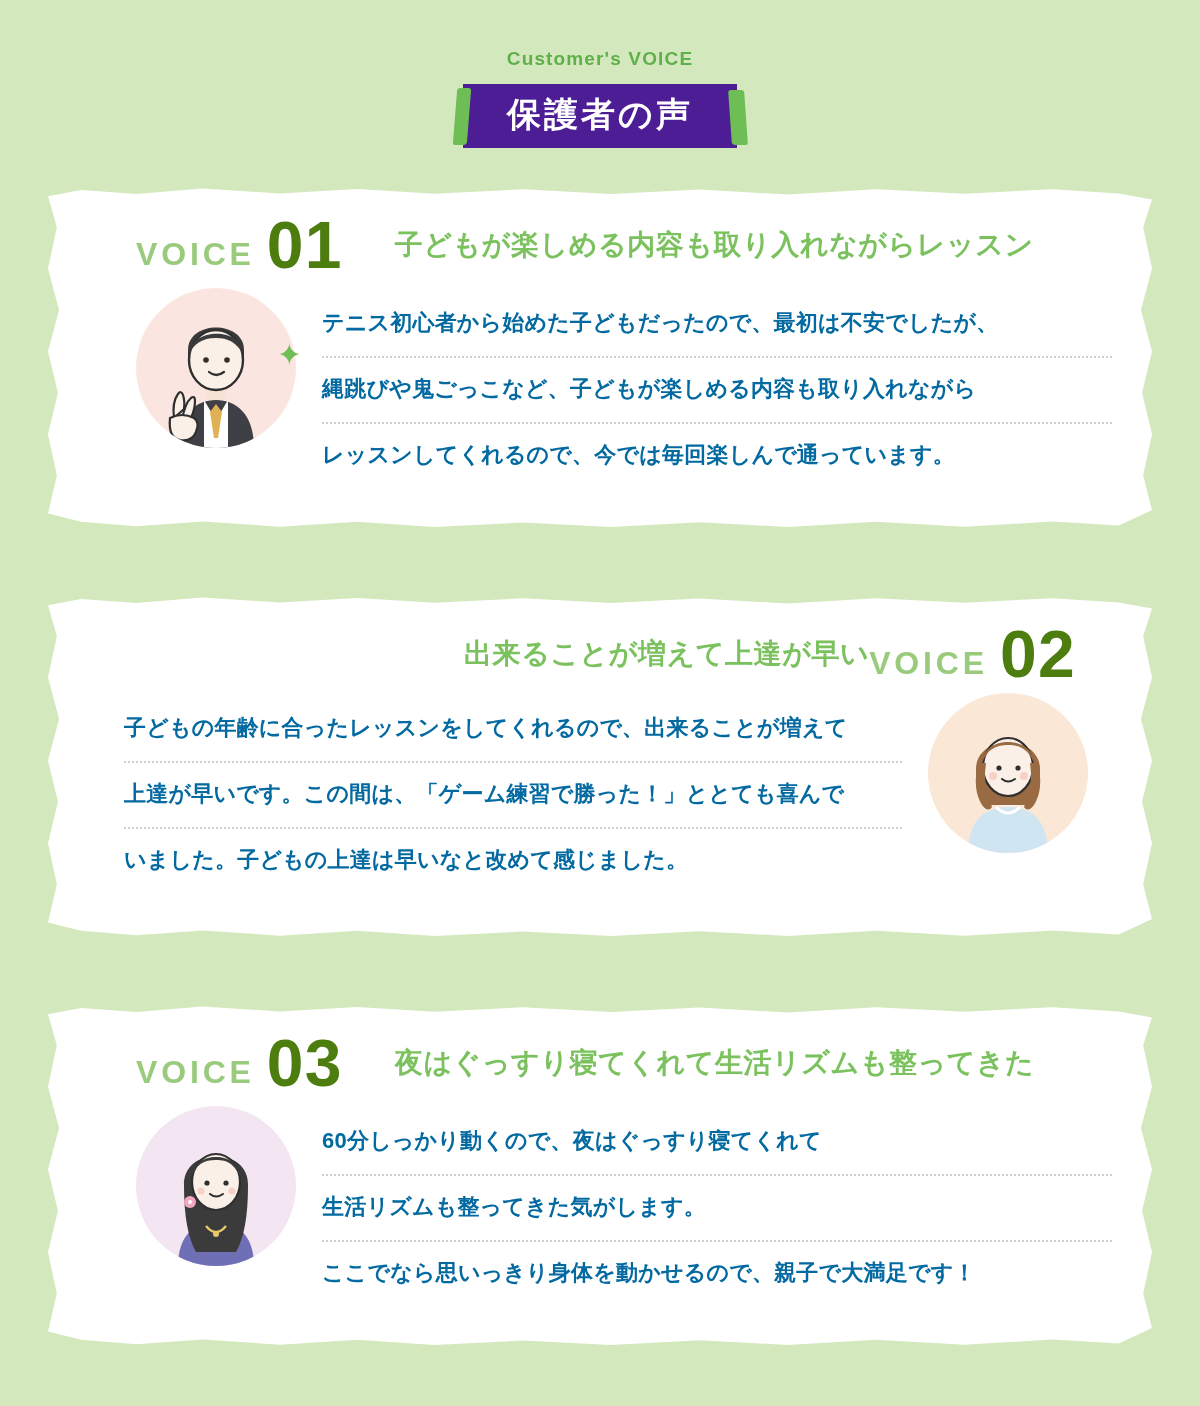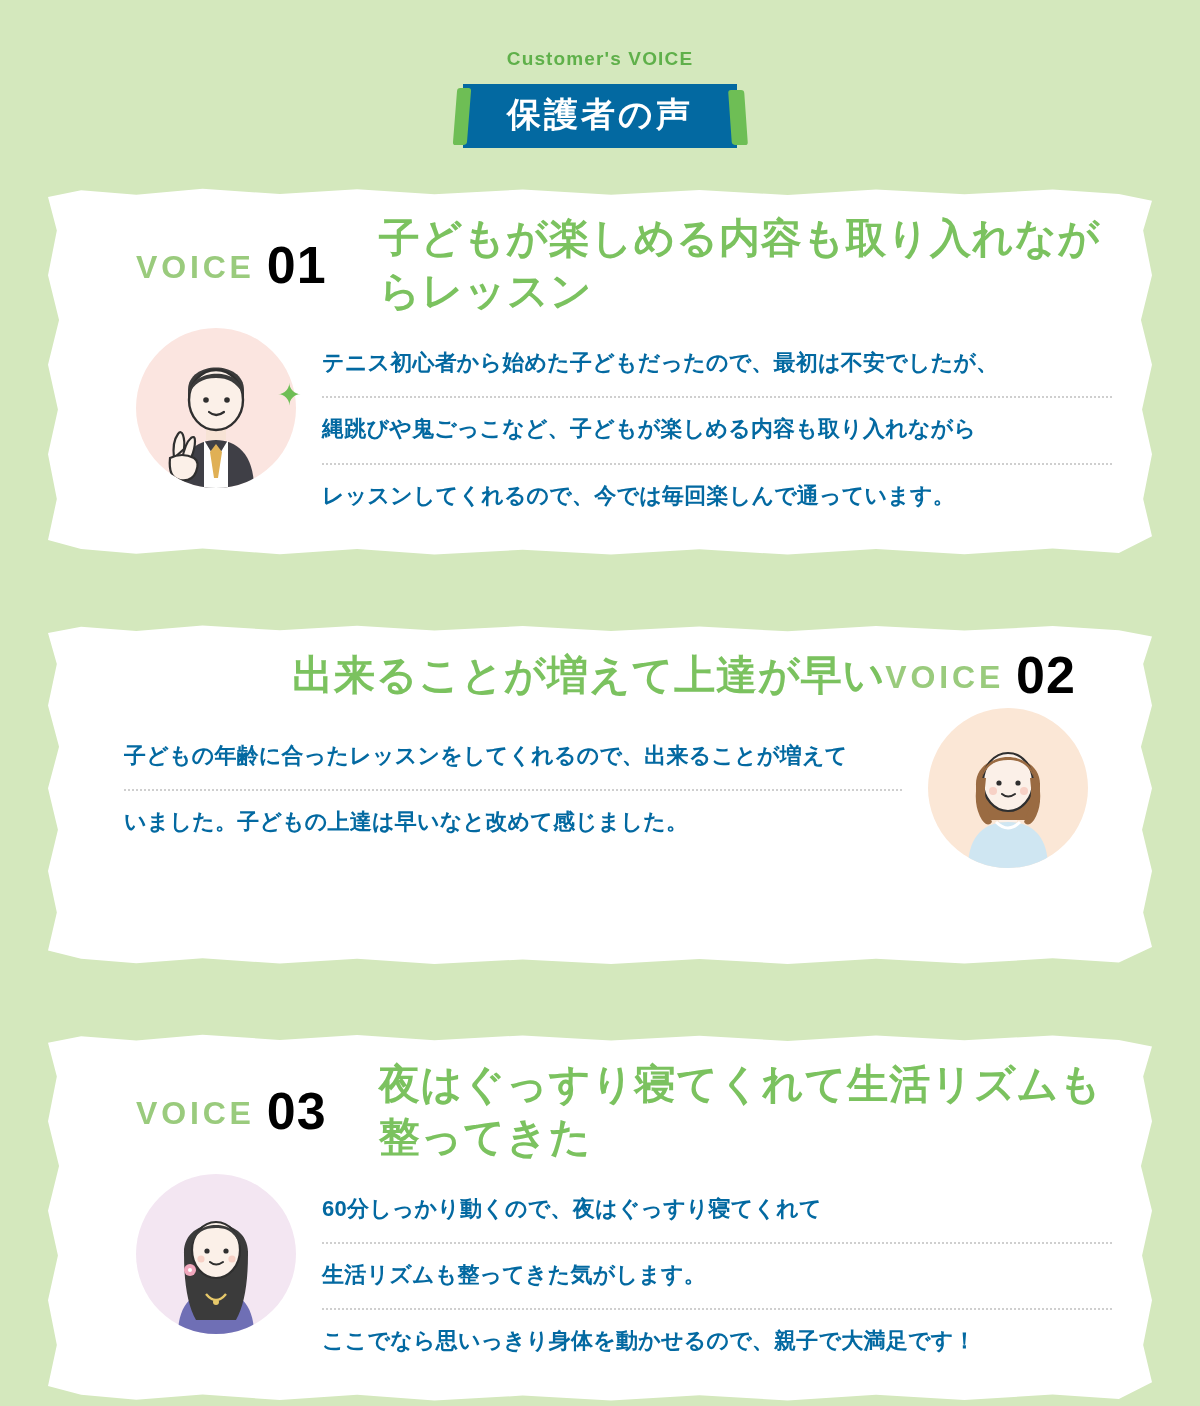--- a/index.html
+++ b/index.html
@@ -29,21 +29,21 @@
   .header-eyebrow {
     color: #5fb04a;
     font-size: 19px;
     font-weight: bold;
     letter-spacing: 0.06em;
     margin-bottom: 14px;
   }
   .header-ribbon {
     display: inline-block;
     position: relative;
-    background: #0369a1;
+    background: #4c1d95;
     color: #ffffff;
     font-size: 34px;
     font-weight: bold;
     letter-spacing: 0.09em;
     padding: 10px 44px 13px 44px;
     line-height: 1.2;
   }
   .header-ribbon::before {
     content: "";
     position: absolute;
@@ -103,29 +103,29 @@
     line-height: 1;
   }
   .voice-no .voice-word {
     font-size: 32px;
     font-weight: bold;
     letter-spacing: 0.12em;
     color: #9acb7d;
     padding-bottom: 8px;
   }
   .voice-no .voice-digits {
-    font-size: 52px;
+    font-size: 66px;
     font-weight: bold;
     letter-spacing: 0.02em;
-    color: #000000;
+    color: #4d7c0f;
   }
 
   .card-title {
     color: #7bc25f;
-    font-size: 41px;
+    font-size: 28px;
     font-weight: bold;
     letter-spacing: 0.02em;
     line-height: 1.3;
   }
 
   .card-body-line {
     font-size: 22px;
     color: #0369a1;
     font-weight: bold;
     letter-spacing: 0.01em;
@@ -158,21 +158,21 @@
   .row-head-right {
     display: flex;
     align-items: center;
     justify-content: flex-end;
     padding: 0 36px 0 36px;
   }
   .content-right {
     display: flex;
     gap: 26px;
     margin-top: 6px;
-    align-items: center;
+    align-items: flex-start;
   }
   .content-right .lines-col { padding-left: 36px; }
   .content-right .avatar-col { padding-left: 0; padding-right: 24px; }
 
   
   .avatar {
     width: 160px;
     height: 160px;
     border-radius: 50%;
     position: relative;
@@ -261,20 +261,21 @@
         <div class="card-title">出来ることが増えて上達が早い</div>
         <div class="voice-no">
           <span class="voice-word">VOICE</span>
           <span class="voice-digits">02</span>
         </div>
       </div>
 
       <div class="content-right">
         <div class="lines-col">
           <div class="card-body-line">子どもの年齢に合ったレッスンをしてくれるので、出来ることが増えて</div>
+          <div class="card-body-line">上達が早いです。この間は、「ゲーム練習で勝った！」ととても喜んで</div>
           <div class="card-body-line last">いました。子どもの上達は早いなと改めて感じました。</div>
         </div>
         <div class="avatar-col">
           <div class="avatar peach">
             <svg viewBox="0 0 160 160" width="160" height="160" aria-hidden="true">
 
               <path d="M40 160 C40 126 58 114 80 114 C102 114 120 126 120 160 Z" fill="#cfe6f2"></path>
 
               <rect x="71" y="94" width="18" height="20" fill="#fbf0e8"></rect>
 

